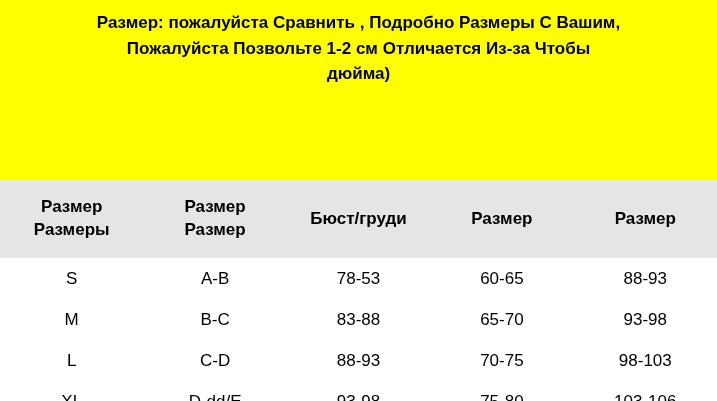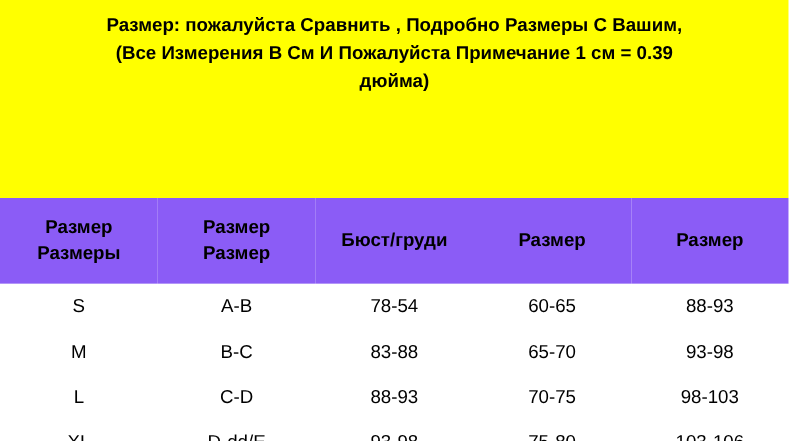--- a/index.html
+++ b/index.html
@@ -34,21 +34,21 @@
   .notice-line {
     white-space: nowrap;
     display: block;
   }
   table.size-table {
     width: 100%;
     border-collapse: collapse;
     table-layout: fixed;
   }
   table.size-table thead tr {
-    background: #8b5cf6;
+    background: #e5e5e5;
   }
   table.size-table thead th {
     color: #000000;
     font-size: 17px;
     font-weight: bold;
     text-align: center;
     padding: 6px 2px;
     height: 66px;
     vertical-align: middle;
     line-height: 1.35;
@@ -67,21 +67,21 @@
     display: block;
   }
 </style>
 </head>
 <body>
 
 <div class="page">
 
   <div class="notice">
     <span class="notice-line">Размер: пожалуйста Сравнить , Подробно Размеры С Вашим,</span>
-    <span class="notice-line">(Все Измерения В См И Пожалуйста Примечание 1 см = 0.39</span>
+    <span class="notice-line">Пожалуйста Позвольте 1-2 см Отличается Из-за Чтобы</span>
     <span class="notice-line">дюйма)</span>
   </div>
 
   <table class="size-table">
     <thead>
       <tr>
         <th class="th-two-line">
           <span>Размер</span>
           <span>Размеры</span>
         </th>
@@ -91,21 +91,21 @@
         </th>
         <th>Бюст/груди</th>
         <th>Размер</th>
         <th>Размер</th>
       </tr>
     </thead>
     <tbody>
       <tr>
         <td>S</td>
         <td>A-B</td>
-        <td>78-54</td>
+        <td>78-53</td>
         <td>60-65</td>
         <td>88-93</td>
       </tr>
       <tr>
         <td>M</td>
         <td>B-C</td>
         <td>83-88</td>
         <td>65-70</td>
         <td>93-98</td>
       </tr>

